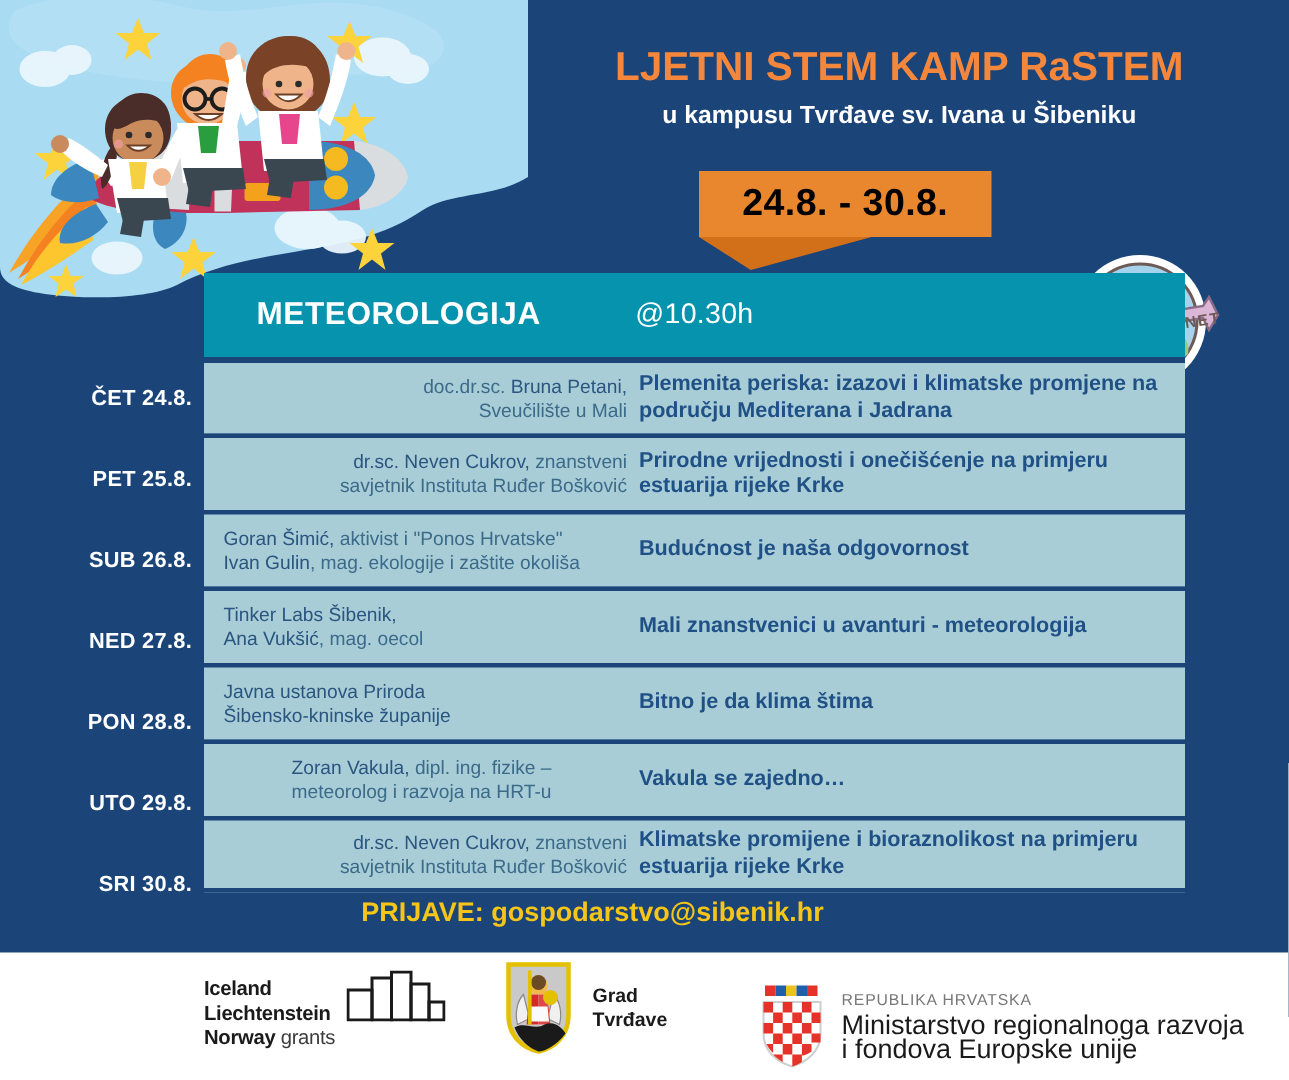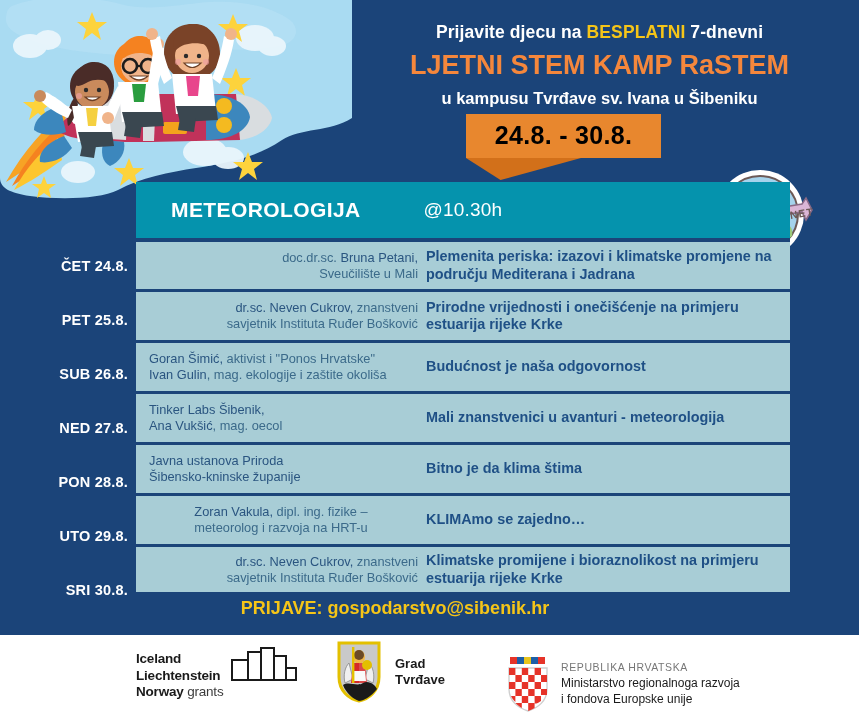--- a/index.html
+++ b/index.html
@@ -164,21 +164,21 @@
     font-size: 13px; line-height: 16px; font-weight: bold; color: #1a1a1a;
     margin-left: 12px;
   }
 
   #logo-min { left: 505px; top: 20px; }
   #logo-min .txt { margin-left: 10px; }
   #logo-min .rh {
     font-size: 10.5px; color: #777; letter-spacing: .6px;
   }
   #logo-min .mn {
-    font-size: 12px; line-height: 16px; color: #1a1a1a; margin-top: 2px;
+    font-size: 18px; line-height: 16px; color: #1a1a1a; margin-top: 2px;
   }
 </style>
 </head>
 <body>
 
 <div id="poster">
 
   <svg id="illustration" viewBox="0 0 352 200">
 
     <path d="M0,0 L352,0 L352,118 C330,132 300,128 282,140 C255,158 230,162 196,168
@@ -280,21 +280,20 @@
       <path d="M172,78 C166,64 162,48 160,36 L150,40 C152,54 158,70 164,84 Z" fill="#ffffff"></path>
       <circle cx="152" cy="34" r="6" fill="#f0b48a"></circle>
       <path d="M212,78 C218,64 222,48 224,36 L234,40 C232,54 226,70 220,84 Z" fill="#ffffff"></path>
       <circle cx="231" cy="34" r="6" fill="#f0b48a"></circle>
       <path d="M176,106 L216,106 L218,120 L180,122 Z" fill="#3a4750"></path>
       <path d="M180,118 L196,118 L194,132 L178,130 Z" fill="#3a4750"></path>
     </g>
   </svg>
 
   <div id="header-text">
-    <div class="hdr-line1"><span>Prijavite djecu na </span><span class="free">BESPLATNI</span><span> 7-dnevni</span></div>
     <div class="hdr-line2">LJETNI STEM KAMP RaSTEM</div>
     <div class="hdr-line3">u kampusu Tvrđave sv.  Ivana u Šibeniku</div>
   </div>
 
   <div id="date-tail"></div>
   <div id="date-banner">
     <span class="date-text">24.8.  - 30.8.</span>
   </div>
 
   <svg style="position:absolute;left:702px;top:168px;width:116px;height:96px;">
@@ -350,21 +349,21 @@
             <div><span class="nm">Javna ustanova Priroda</span></div>
             <div><span class="nm">Šibensko-kninske županije</span></div>
           </div>
           <div class="cell-topic">Bitno je da klima štima</div>
         </div>
         <div class="row">
           <div class="cell-person c-center">
             <div><span class="nm">Zoran Vakula,</span><span>  dipl. ing. fizike –</span></div>
             <div>meteorolog i razvoja na HRT-u</div>
           </div>
-          <div class="cell-topic">KLIMAmo se zajedno…</div>
+          <div class="cell-topic">Vakula se zajedno…</div>
         </div>
         <div class="row last">
           <div class="cell-person c-right">
             <div><span class="nm">dr.sc. Neven Cukrov,</span><span> znanstveni</span></div>
             <div>savjetnik Instituta Ruđer Bošković</div>
           </div>
           <div class="cell-topic">Klimatske promijene i bioraznolikost na primjeru estuarija rijeke Krke</div>
         </div>
       </div>
   </div>

